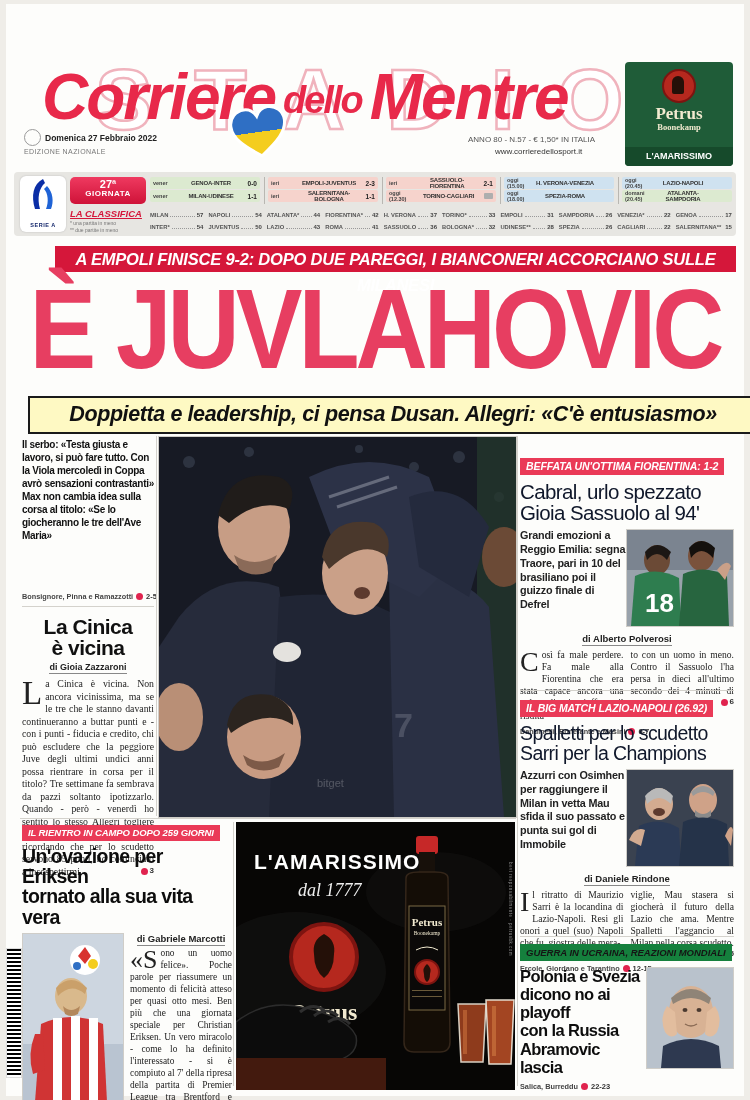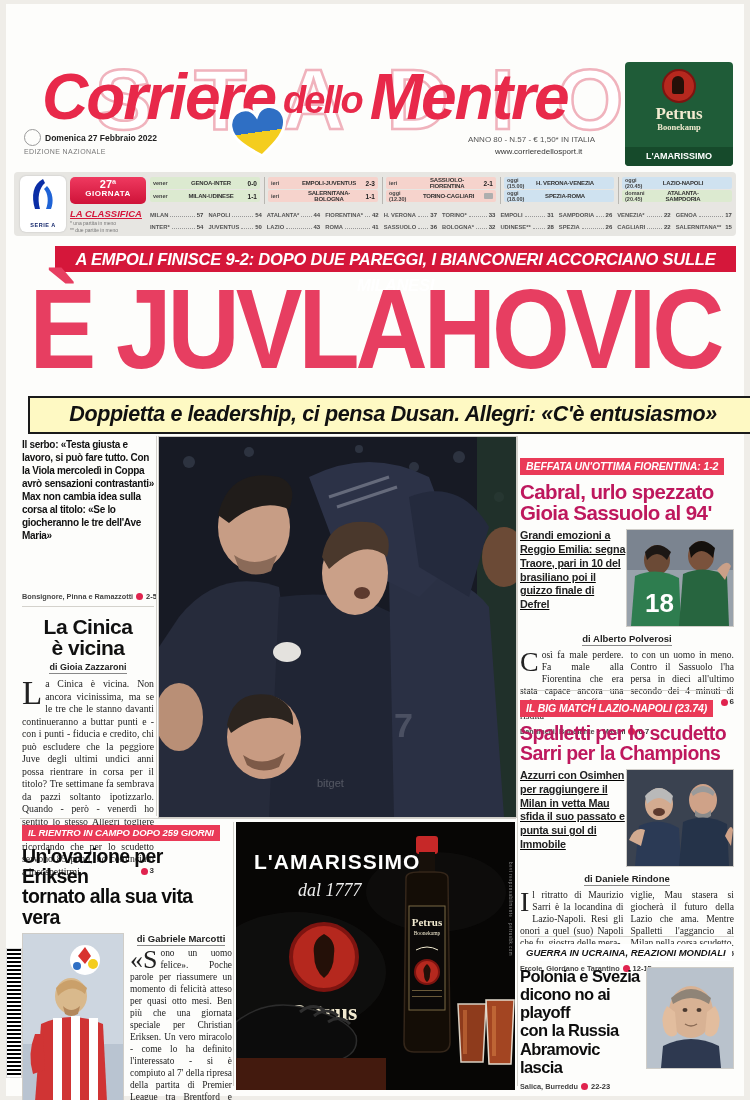--- a/index.html
+++ b/index.html
@@ -102,24 +102,24 @@
   .endmark{display:inline-flex;align-items:center;gap:2px;margin-left:4px;float:right;}
   .endmark .n{font-size:8px;font-weight:bold;color:#333;font-family:"Liberation Sans",sans-serif;}
 
   
   .mainphoto{left:158px;top:436px;width:357px;height:380px;border:1px solid #cfcdc8;background:#181b25;}
 
   
   .rcol{left:520px;width:214px;}
   .label-red{display:inline-block;background:#ea3a57;color:#fff;font-weight:bold;font-style:italic;
              font-size:10.5px;padding:2.5px 6px;letter-spacing:-.1px;}
-  .label-yel{display:inline-block;background:#ffffff;color:#151515;font-weight:bold;font-style:italic;
+  .label-yel{display:inline-block;background:#15803d;color:#151515;font-weight:bold;font-style:italic;
              font-size:9.5px;padding:3px 6px;}
-  .rhead{font-weight:bold;font-size:20.5px;letter-spacing:-.6px;line-height:1.04;color:#be185d;}
-  .leadrow{display:flex;margin-top:6px;text-decoration:underline;}
+  .rhead{font-weight:normal;font-size:20.5px;letter-spacing:-.6px;line-height:1.04;color:#0f172a;}
+  .leadrow{display:flex;margin-top:6px;}
   .lead{font-weight:bold;font-size:10.8px;line-height:1.28;color:#222;letter-spacing:-.2px;flex:1;}
   .sphoto{border:1px solid #cfcdc8;flex-shrink:0;}
   .author{text-align:center;font-size:9.5px;font-weight:bold;color:#222;margin-top:6px;}
   .author span{border-bottom:1px solid #888;padding-bottom:1px;}
   .twocol{display:flex;gap:7px;margin-top:5px;}
   .twocol .c{flex:1;font-size:9.6px;line-height:1.26;}
 
   
   .blcol{left:22px;top:822px;width:210px;}
   .bl-head{font-weight:bold;font-size:19.5px;letter-spacing:-.6px;line-height:1.05;color:#0d0d0d;
@@ -492,21 +492,21 @@
       </div>
     </div>
     <div class="byrow" style="margin-top:5px;">
       <span>Dandinelli, Bonefante e Masini</span>
       <span class="reddot"></span>
       <span class="pg">6-7</span>
     </div>
   </div>
 
   <div class="abs rcol" style="top:698px;">
-    <span class="label-red">IL BIG MATCH LAZIO-NAPOLI (23.74)</span>
+    <span class="label-red">IL BIG MATCH LAZIO-NAPOLI (26.92)</span>
     <div class="rhead pre" style="margin-top:6px;font-size:19.5px;">Spalletti per lo scudetto
 Sarri per la Champions</div>
     <div class="leadrow">
       <div class="lead">Azzurri con Osimhen per raggiungere il Milan in vetta Mau sfida il suo passato e punta sui gol di Immobile</div>
       <svg class="sphoto" width="106" height="96" viewBox="0 0 106 96">
         <rect width="106" height="96" fill="#3a4250"></rect>
         <ellipse cx="32" cy="34" rx="14" ry="16" fill="#d3ab90"></ellipse>
         <path d="M18 26 Q32 10 46 26 L44 34 Q32 22 20 34 Z" fill="#b9b9b9"></path>
         <ellipse cx="32" cy="42" rx="6" ry="4" fill="#5d3a2e"></ellipse>
         <ellipse cx="76" cy="30" rx="14" ry="16" fill="#cfa288"></ellipse>

